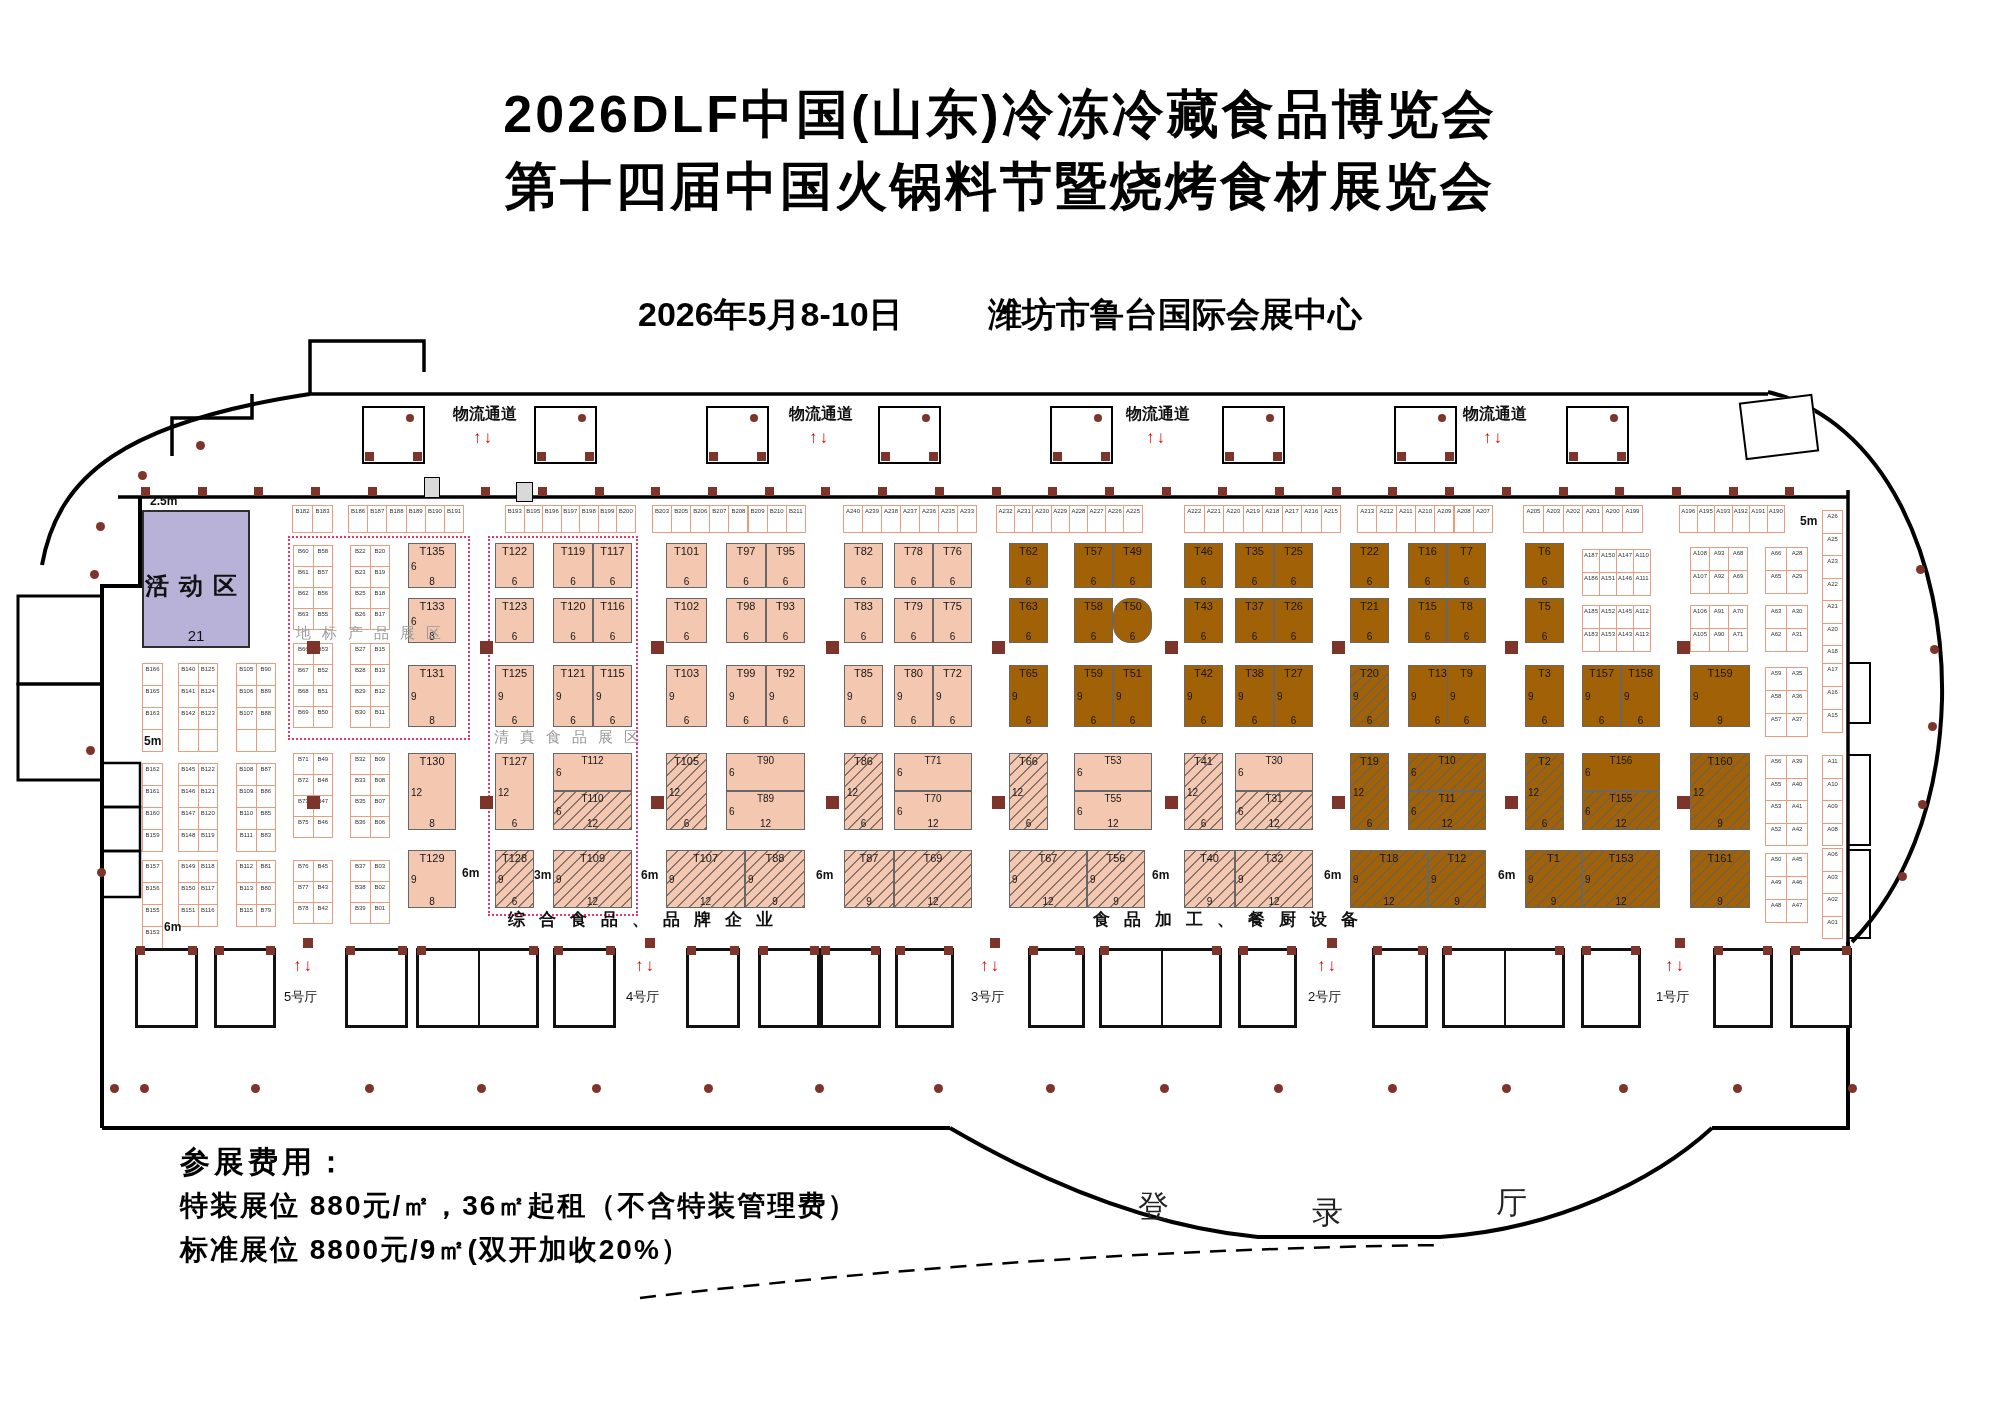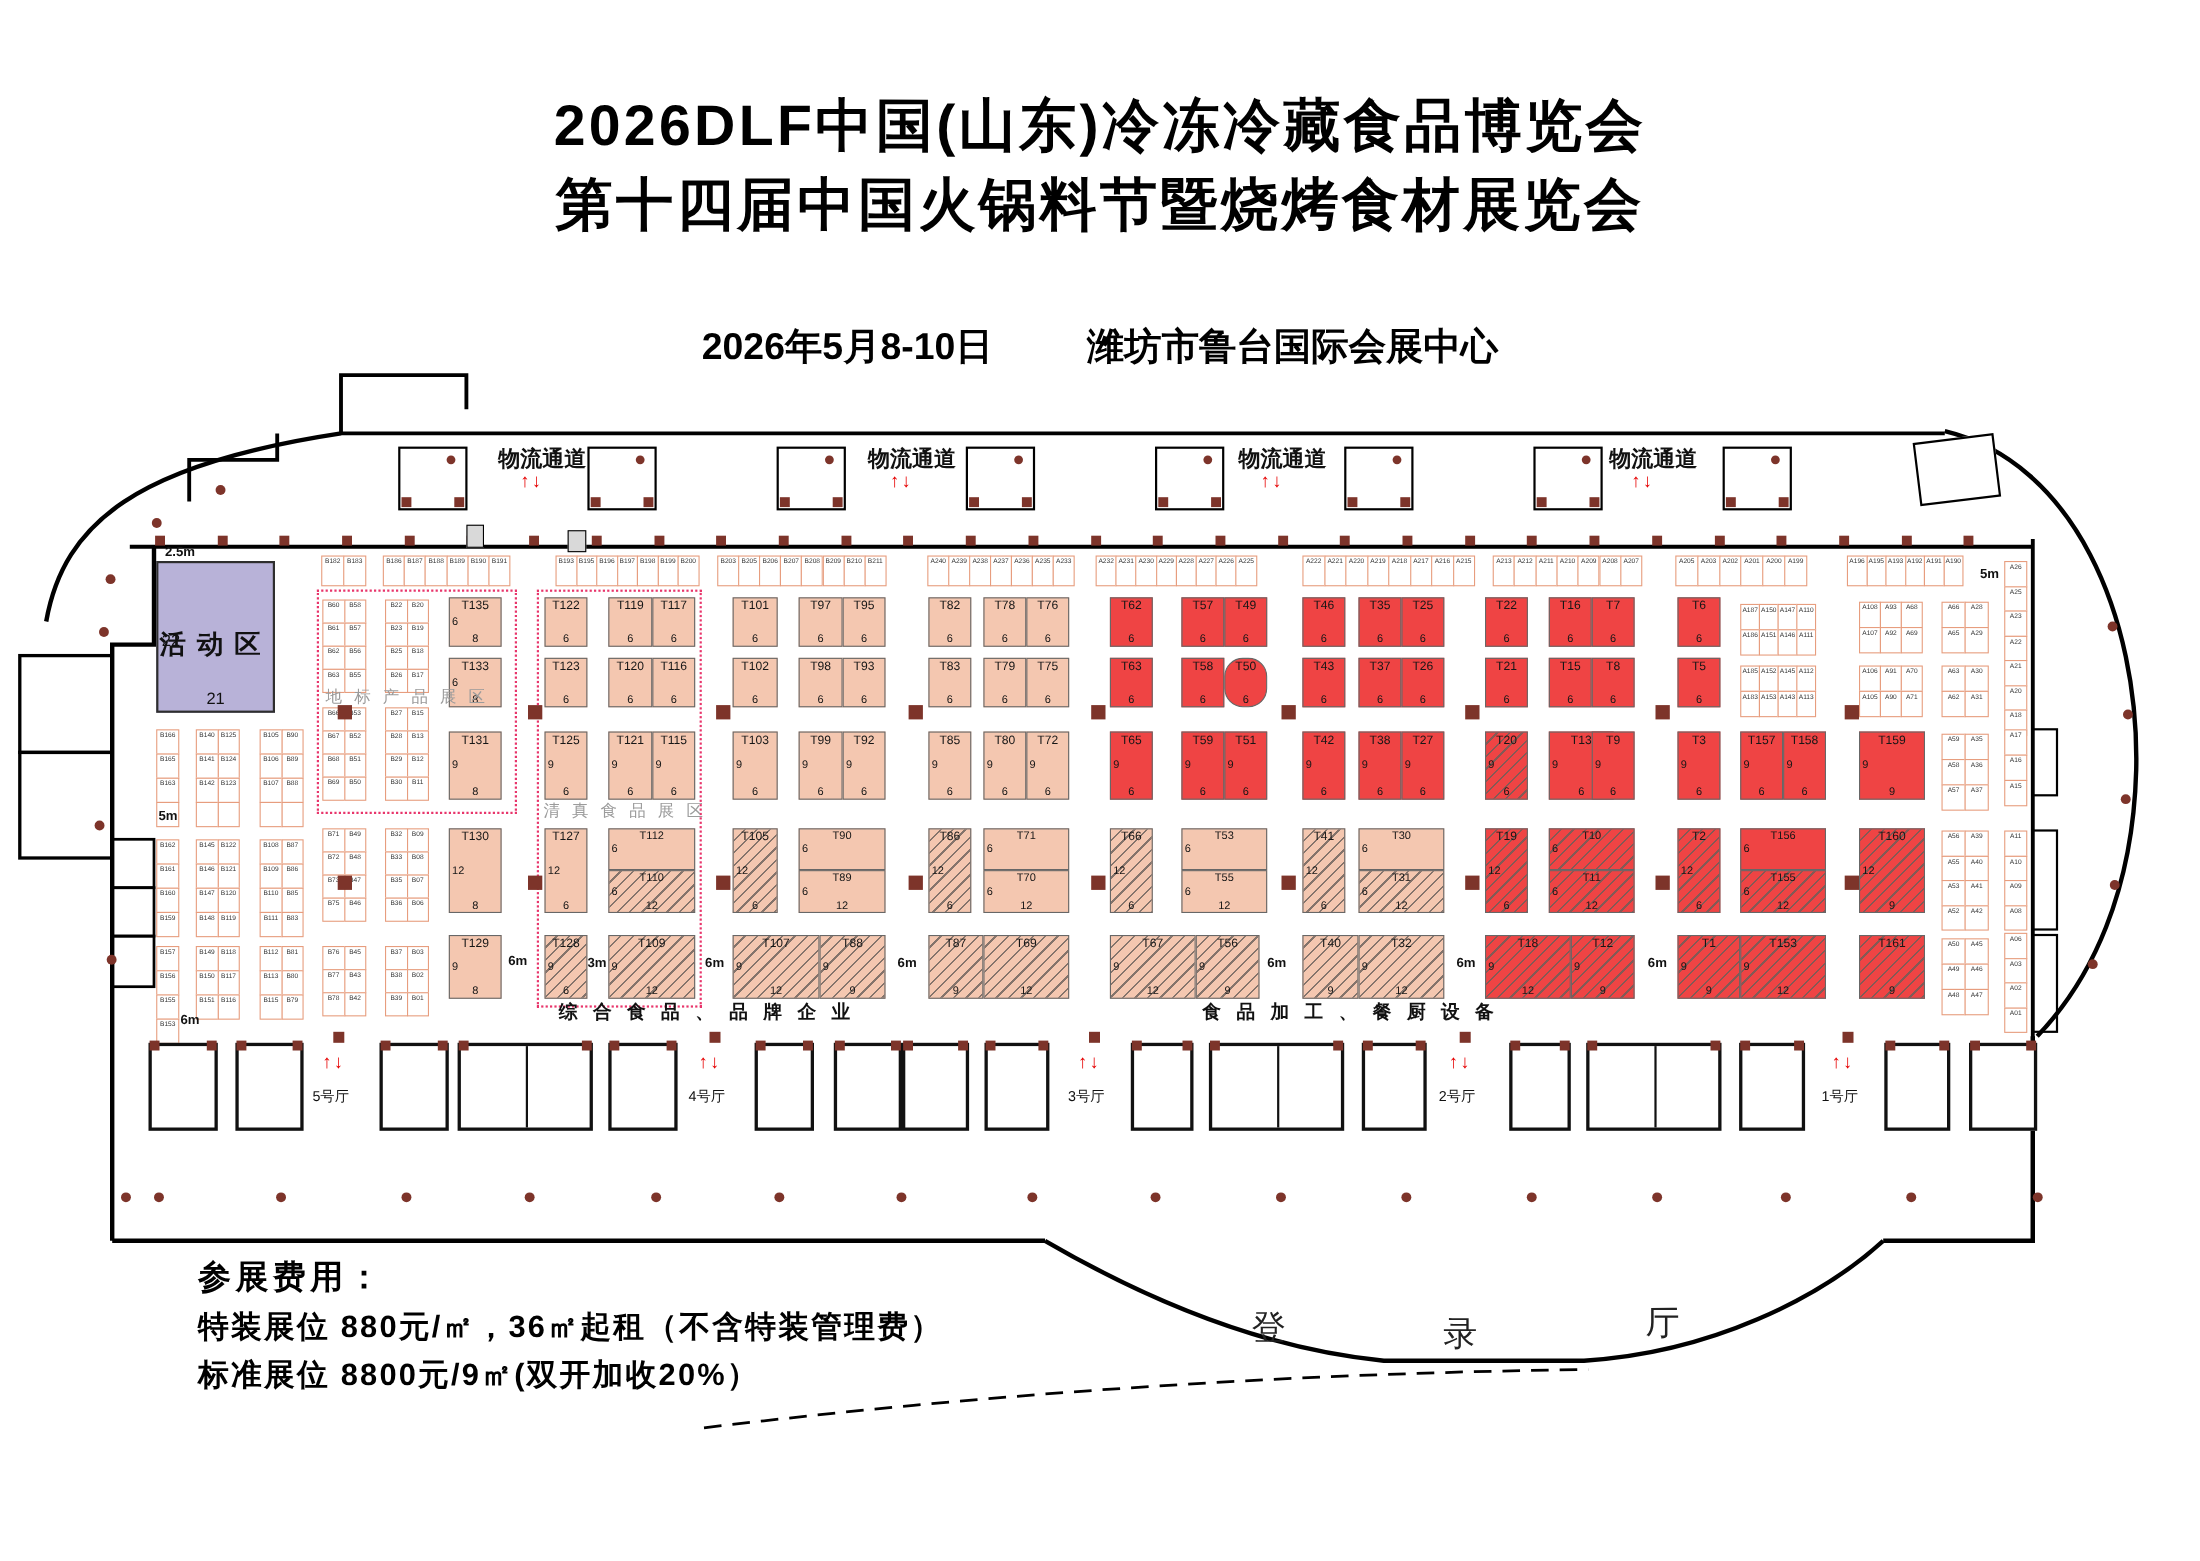--- a/index.html
+++ b/index.html
@@ -5,37 +5,37 @@
   html,body{margin:0;padding:0;background:#fff;font-family:"Liberation Sans",sans-serif;}
   #canvas{position:relative;width:2000px;height:1419px;background:#fff;overflow:hidden;}
   .t1,.t2{position:absolute;width:100%;text-align:center;font-weight:bold;font-size:52px;letter-spacing:3px;color:#000;}
   .t1{top:80px}.t2{top:152px}
   .sub{position:absolute;top:292px;width:100%;text-align:center;font-weight:bold;font-size:34px;color:#000;}
   .sub span{margin:0 38px;}
   #plan{position:absolute;left:0;top:0;width:2000px;height:1419px;}
   #walls{position:absolute;left:0;top:0;pointer-events:none;}
   .booth{position:absolute;border:1.6px solid #676767;box-sizing:border-box;color:#161616;}
   .booth.pink{background-color:#f4c7b0;}
-  .booth.yellow{background-color:#ef4444;}
+  .booth.yellow{background-color:#a16207;}
   .booth.hatch{background-image:repeating-linear-gradient(135deg,rgba(105,95,90,0) 0 6.5px,rgba(105,95,90,.8) 6.5px 8px);}
   .b-name{position:absolute;top:1px;left:0;width:100%;text-align:center;font-size:11px;line-height:12px;}
   .b-name.sm{font-size:10px;}
   .b-left{position:absolute;left:2px;top:50%;transform:translateY(-50%);font-size:10px;}
   .b-bot{position:absolute;bottom:0;left:0;width:100%;text-align:center;font-size:10px;line-height:11px;}
   .cell{position:absolute;border:1px solid #e79d7e;background:#fff;box-sizing:border-box;font-size:6px;line-height:7px;color:#333;text-align:center;padding-top:2px;overflow:hidden;}
   .dzone{position:absolute;border:2px dotted #e8356b;box-sizing:border-box;}
   .activity{position:absolute;background:#b8b2d8;border:2px solid #2e2e2e;box-sizing:border-box;}
   .act-label{position:absolute;top:58px;left:0;width:100%;text-align:center;font-size:24px;letter-spacing:10px;font-weight:bold;color:#111;}
   .act-22{position:absolute;left:3px;top:62px;font-size:15px;color:#111;}
   .act-21{position:absolute;bottom:2px;left:0;width:100%;text-align:center;font-size:15px;color:#111;}
   .lbl-dim{position:absolute;font-size:12px;font-weight:bold;color:#111;white-space:nowrap;}
   .lbl-zone{position:absolute;font-size:15px;letter-spacing:11px;color:#9b9b9b;white-space:nowrap;}
   .lbl-corridor{position:absolute;font-size:17px;font-weight:bold;letter-spacing:14px;color:#111;white-space:nowrap;}
   .lbl-reg{position:absolute;font-size:31px;color:#222;}
-  .lbl-log{position:absolute;font-size:20px;font-weight:bold;color:#111;white-space:nowrap;}
+  .lbl-log{position:absolute;font-size:16px;font-weight:bold;color:#111;white-space:nowrap;}
   .lbl-hall{position:absolute;font-size:13px;color:#111;white-space:nowrap;}
   .arrows{position:absolute;color:#e60000;font-size:17px;font-weight:bold;letter-spacing:2px;white-space:nowrap;}
   .hall{position:absolute;top:948px;height:80px;border:3px solid #111;box-sizing:border-box;background:#fff;}
   .hall .div{position:absolute;left:50%;top:0;width:2.5px;height:100%;background:#111;}
   .hall:before,.hall:after{content:"";position:absolute;width:9px;height:9px;background:#7d342a;top:-5px;}
   .hall:before{left:-2px}.hall:after{right:-2px}
   .dock{position:absolute;border:2.6px solid #000;box-sizing:border-box;background:#fff;}
   .pillar{position:absolute;background:#7d342a;}
   .dot{position:absolute;background:#7d342a;border-radius:50%;}
   .gray-door{position:absolute;background:#d9d9d9;border:1.5px solid #000;box-sizing:border-box;}

